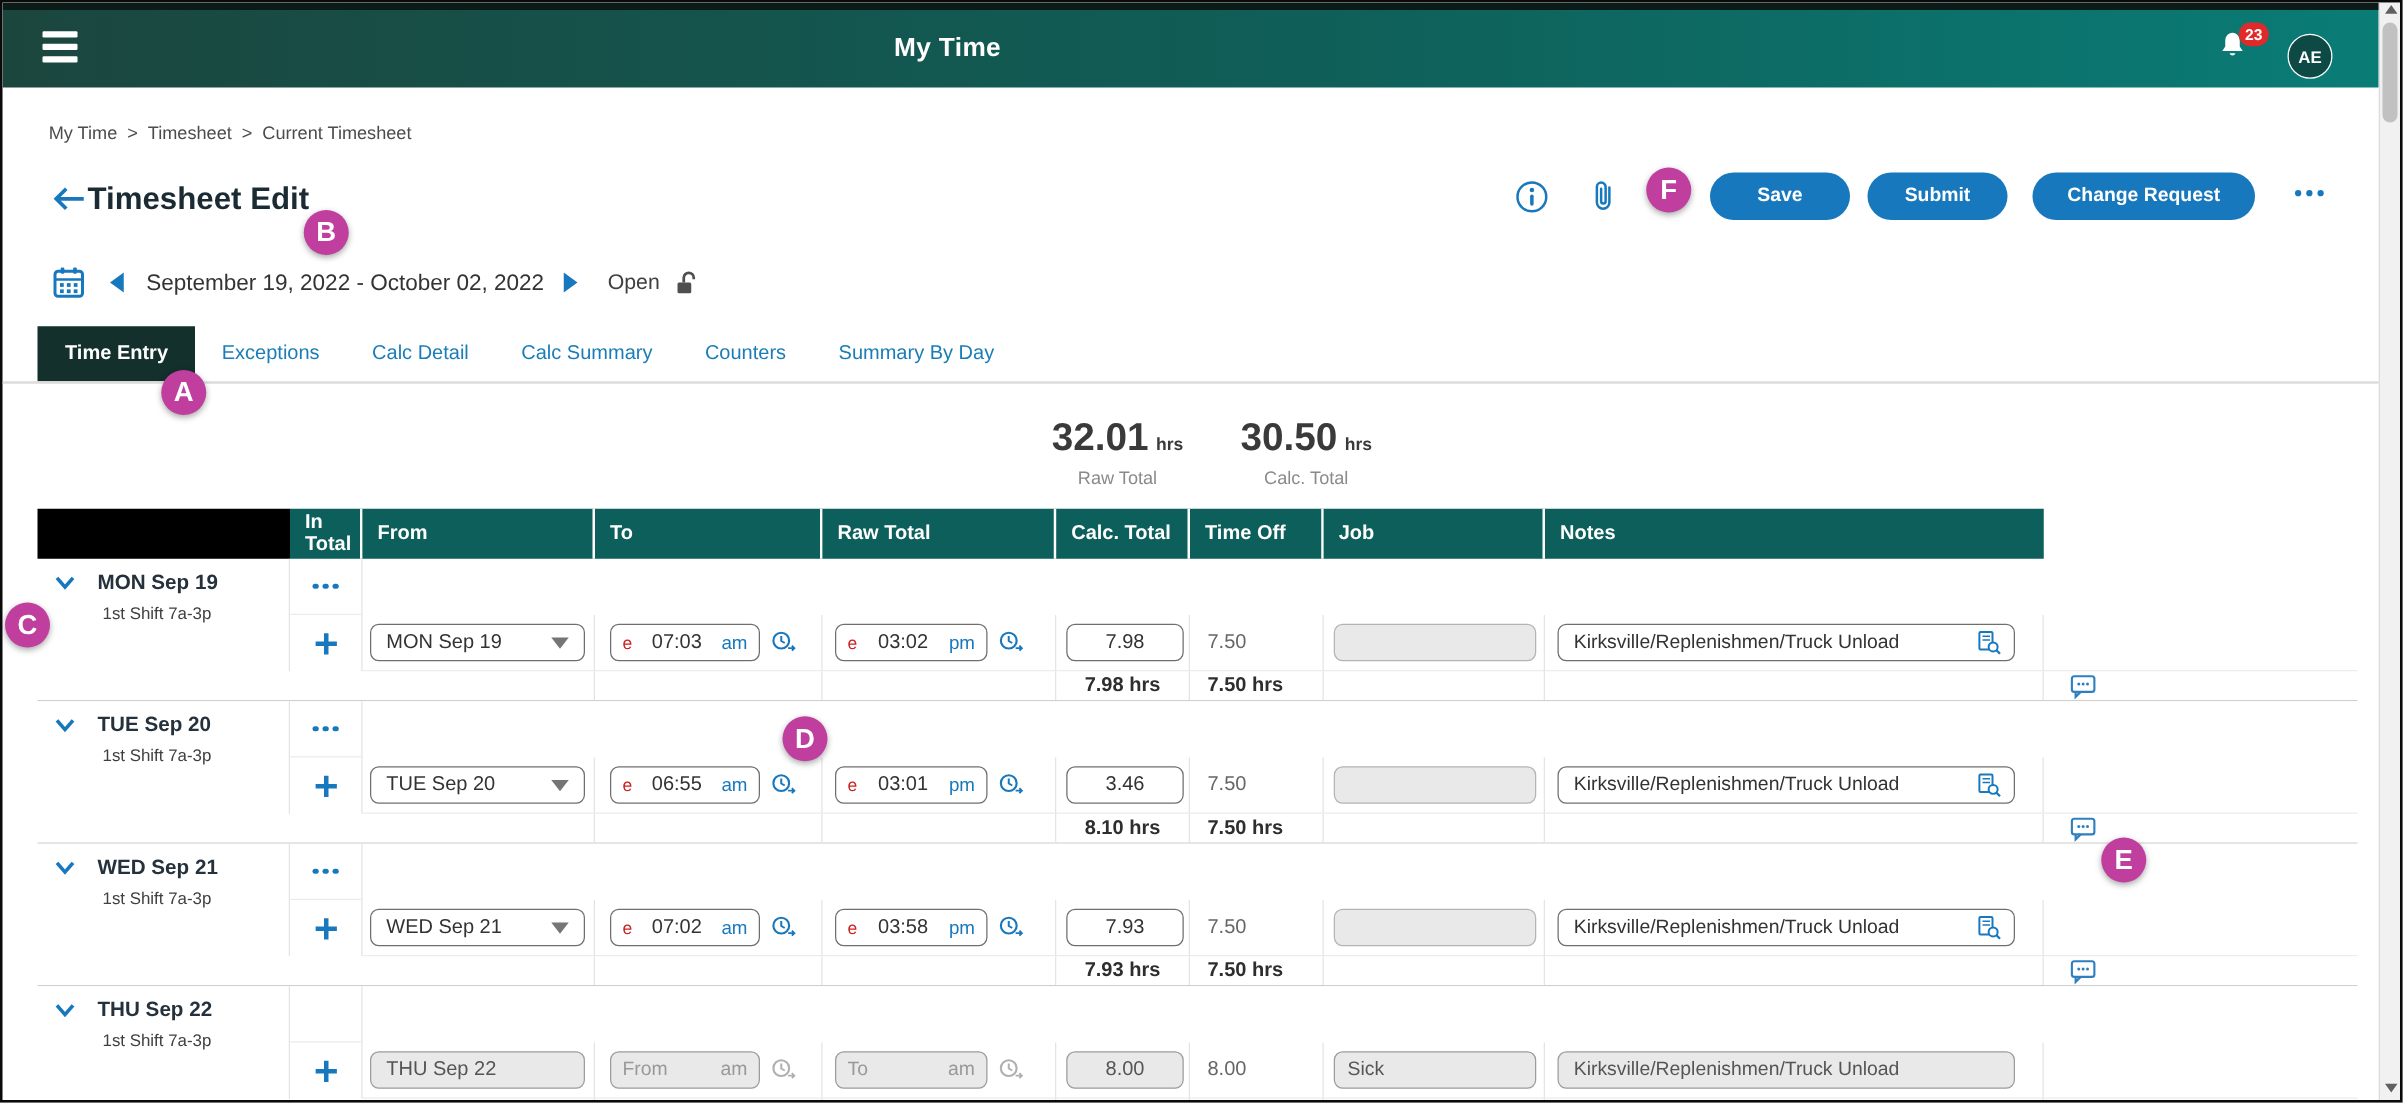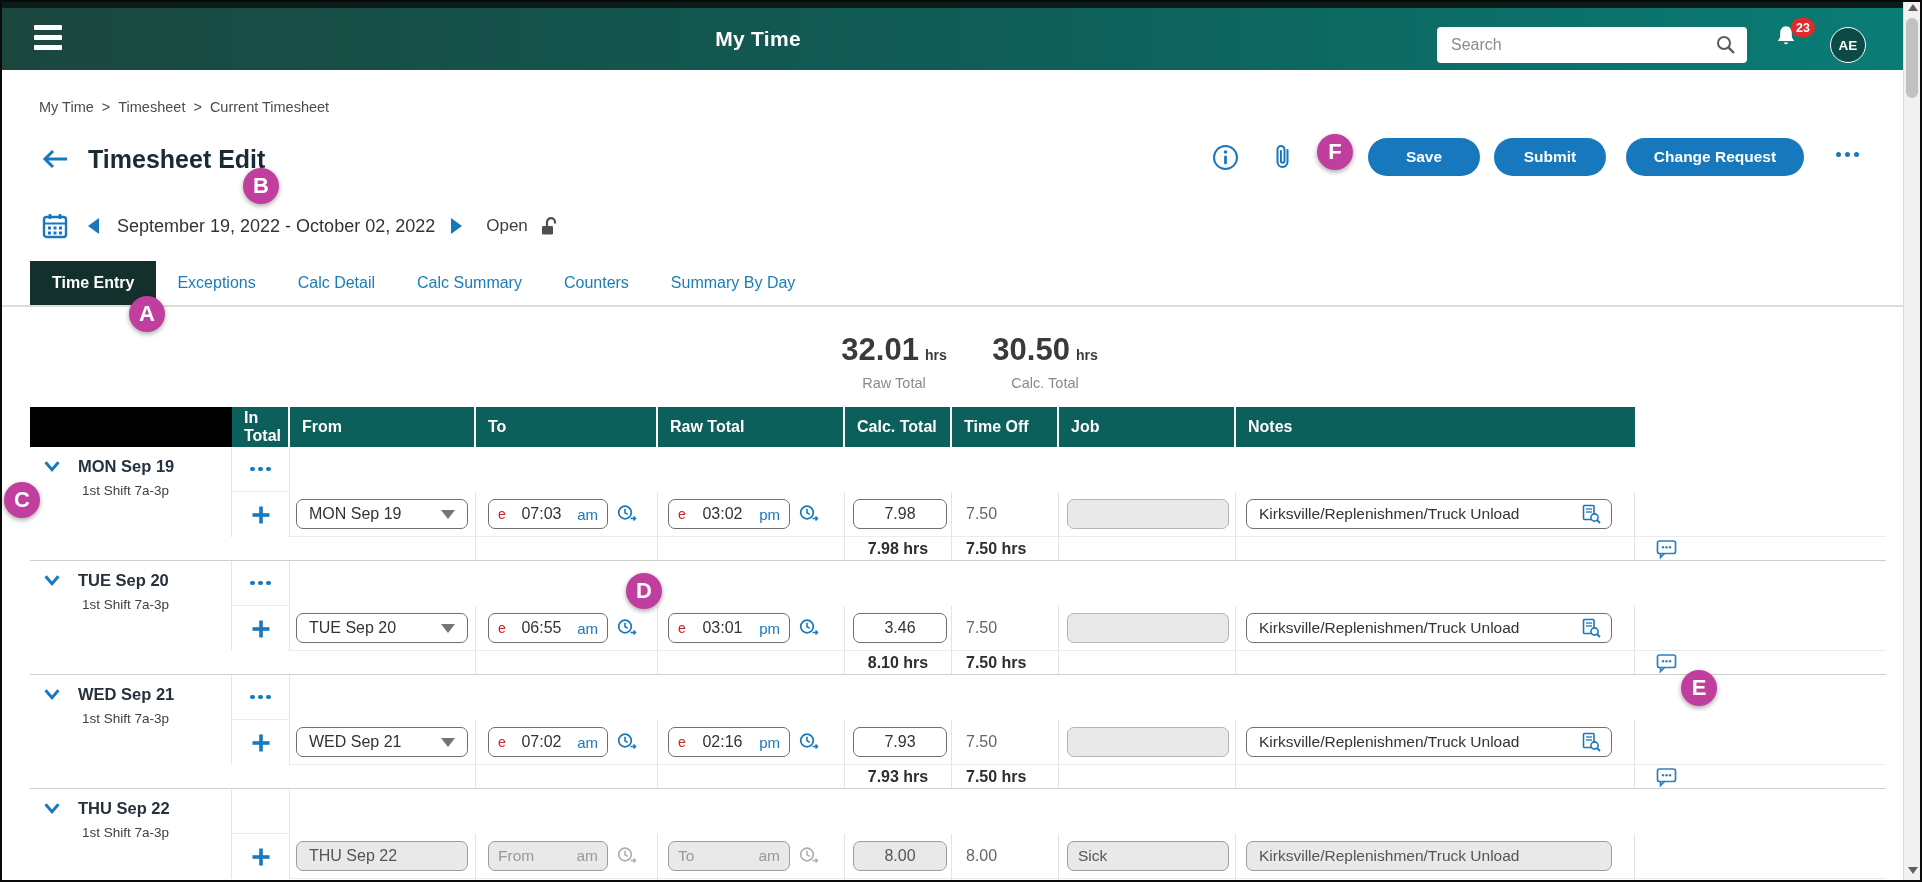--- a/index.html
+++ b/index.html
@@ -29,21 +29,21 @@
     border-radius:10px;color:#fff;font-size:12.5px;font-weight:bold;display:flex;align-items:center;
     justify-content:center;padding:0 5px;}
   .avatar{position:absolute;left:1828px;top:19px;width:36px;height:36px;border-radius:50%;
     background:#0d4a46;border:1.5px solid #fff;color:#fff;font-size:13.5px;font-weight:bold;
     display:flex;align-items:center;justify-content:center;cursor:pointer;}
 
   
   .breadcrumb{position:absolute;left:37px;top:97px;font-size:14.5px;color:#4c4c4c;display:flex;gap:8px;}
   .breadcrumb .sep{color:#4c4c4c;}
   .crumb{cursor:pointer;}
-  .title-row{position:absolute;left:38px;top:136px;height:42px;display:flex;align-items:center;gap:18px;}
+  .title-row{position:absolute;left:38px;top:136px;height:42px;display:flex;align-items:center;}
   .page-title{font-size:25px;font-weight:bold;color:#1b2b33;}
   .icon-btn{cursor:pointer;display:inline-flex;align-items:center;justify-content:center;}
   .hdr-info{position:absolute;left:1210px;top:142px;}
   .hdr-clip{position:absolute;left:1270px;top:141px;}
   .btn{position:absolute;top:136px;height:38px;border:none;border-radius:19px;background:#1878be;
     color:#fff;font-size:15.5px;font-weight:bold;font-family:"Liberation Sans",sans-serif;cursor:pointer;}
   .btn-save{left:1366px;width:112px;}
   .btn-submit{left:1492px;width:112px;}
   .btn-change{left:1624px;width:178px;}
   .more-dots{position:absolute;left:1834px;top:150px;display:flex;gap:4px;cursor:pointer;}
@@ -129,29 +129,20 @@
 <div id="app">
   <div class="topstrip"></div>
 
   <div class="appbar">
     <div class="hamburger">
         <span></span>
         <span></span>
         <span></span>
       </div>
     <div class="appbar-title">My Time</div>
-    <div class="searchbox">
-      <input type="text" placeholder="Search" style="">
-      <span class="icon-btn">
-        <svg width="22" height="22" viewBox="0 0 22 22">
-            <circle cx="9" cy="9" r="6" fill="none" stroke="#5a5a5a" stroke-width="2"></circle>
-            <line x1="13.6" y1="13.6" x2="19" y2="19" stroke="#5a5a5a" stroke-width="2.4"></line>
-          </svg>
-      </span>
-    </div>
     <div class="bell-wrap">
       <svg width="28" height="30" viewBox="0 0 26 26">
           <path d="M13 3 C9.7 3 7.6 5.7 7.6 9.3 V13.2 L5.4 16.6 H20.6 L18.4 13.2 V9.3 C18.4 5.7 16.3 3 13 3 Z" fill="#fff"></path>
           <path d="M10.8 18.2 a2.3 2.3 0 0 0 4.4 0 Z" fill="#fff"></path>
         </svg>
       <span class="badge">23</span>
     </div>
     <div class="avatar">AE</div>
   </div>
 
@@ -516,21 +507,21 @@
             <svg width="23" height="23" viewBox="0 0 23 23">
               <circle cx="9" cy="9.5" r="6.3" fill="none" stroke="#1878be" stroke-width="1.7"></circle>
               <polyline points="9,5.8 9,9.8 11.8,11.4" fill="none" stroke="#1878be" stroke-width="1.6"></polyline>
               <path d="M14.5 15.5 h5 m-2 -2 l2 2 -2 2" fill="none" stroke="#1878be" stroke-width="1.5"></path>
             </svg>
           </span>
       </div>
       <div class="cell r1">
         <div class="ibox tf tf-to">
             <span class="e-flag">e</span>
-            <span class="t-val">02:16</span>
+            <span class="t-val">03:58</span>
             <span class="mer">pm</span>
           </div>
         <span class="icon-btn clock">
             <svg width="23" height="23" viewBox="0 0 23 23">
               <circle cx="9" cy="9.5" r="6.3" fill="none" stroke="#1878be" stroke-width="1.7"></circle>
               <polyline points="9,5.8 9,9.8 11.8,11.4" fill="none" stroke="#1878be" stroke-width="1.6"></polyline>
               <path d="M14.5 15.5 h5 m-2 -2 l2 2 -2 2" fill="none" stroke="#1878be" stroke-width="1.5"></path>
             </svg>
           </span>
       </div>

